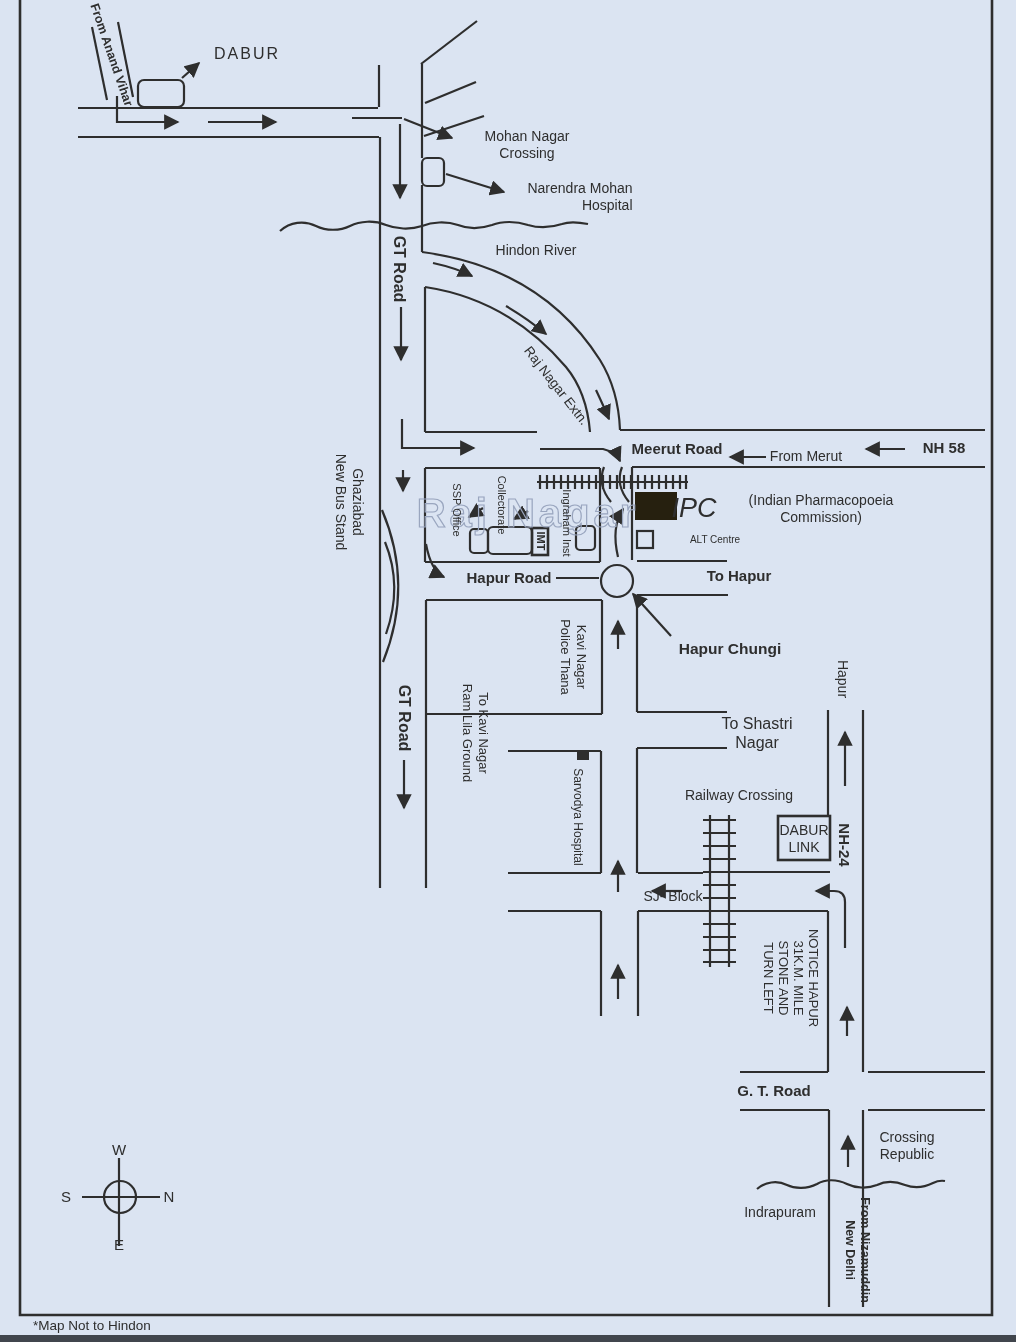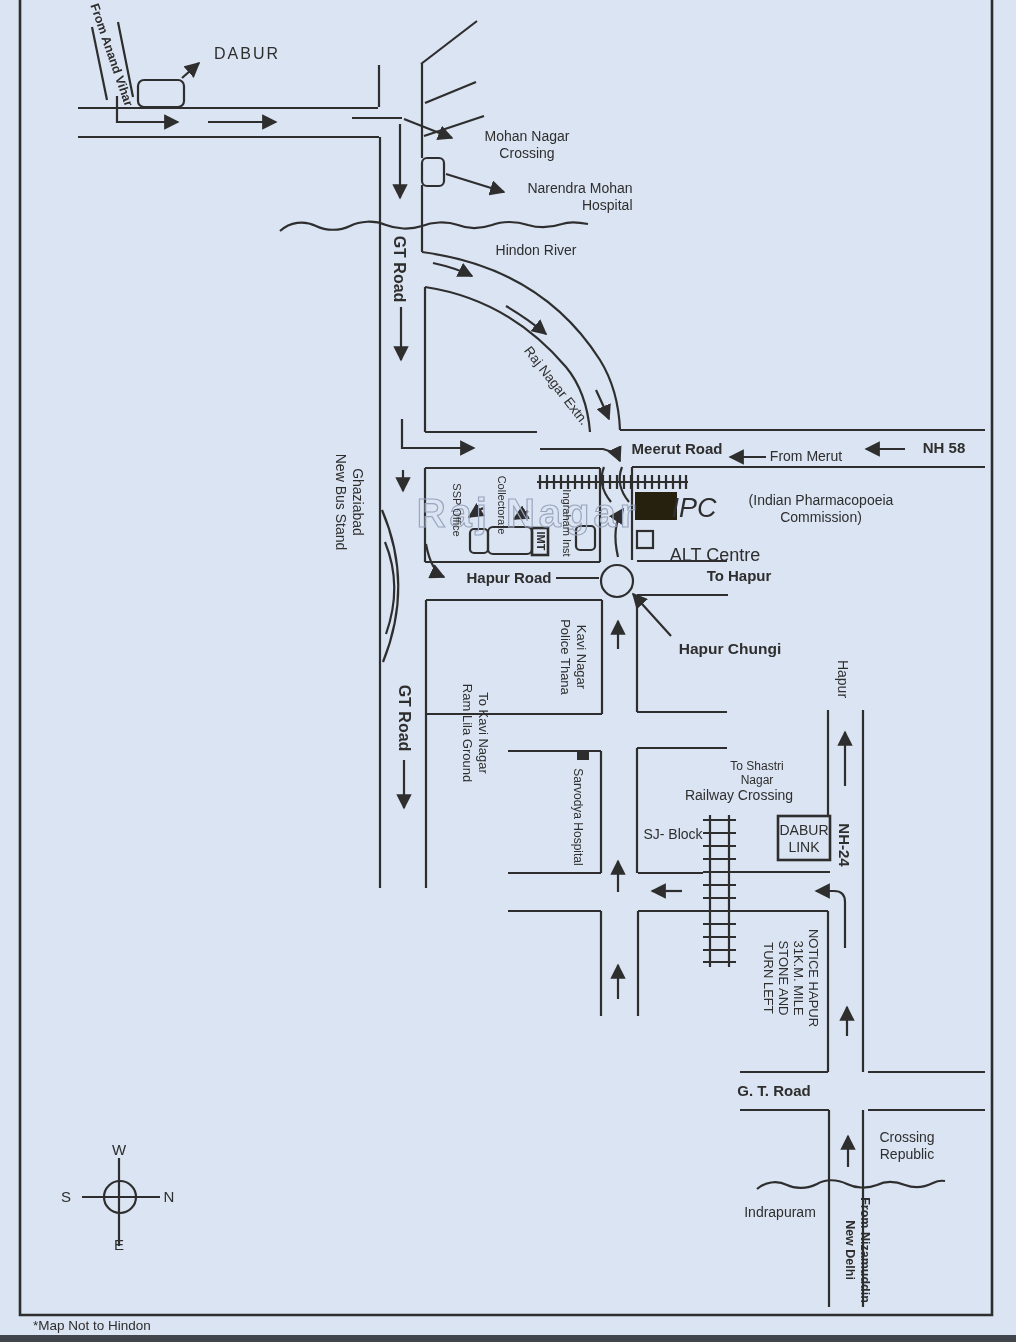--- a/index.html
+++ b/index.html
@@ -210,41 +210,41 @@
   <div class="lbl" style="left:580px;top:197px;font-size:14px;text-align:right;">Narendra Mohan
 Hospital</div>
   <div class="lbl" style="left:536px;top:250px;font-size:14px;">Hindon River</div>
   <div class="lbl b r90" style="left:399px;top:269px;font-size:16px;">GT Road</div>
   <div class="lbl" style="left:556px;top:386px;font-size:13.5px;transform:translate(-50%,-50%) rotate(52deg);">Raj Nagar Extn.</div>
   <div class="lbl b" style="left:677px;top:449px;font-size:15px;">Meerut Road</div>
   <div class="lbl" style="left:806px;top:456px;font-size:14px;">From Merut</div>
   <div class="lbl b" style="left:944px;top:448px;font-size:15px;">NH 58</div>
   <div class="lbl" style="left:694px;top:508px;font-size:27px;font-style:italic;">IPC</div>
   <div class="lbl" style="left:821px;top:509px;font-size:14px;">(Indian Pharmacopoeia Commission)</div>
-  <div class="lbl" style="left:715px;top:556px;font-size:18px;text-align:center;">ALT Centre</div>
+  <div class="lbl" style="left:715px;top:540px;font-size:10px;text-align:center;">ALT Centre</div>
   <div class="lbl b" style="left:739px;top:576px;font-size:15px;">To Hapur</div>
   <div class="lbl b" style="left:509px;top:578px;font-size:15px;">Hapur Road</div>
   <div class="lbl b" style="left:730px;top:649px;font-size:15.5px;">Hapur Chungi</div>
   <div class="lbl r90" style="left:349px;top:502px;font-size:14px;">Ghaziabad
 New Bus Stand</div>
   <div class="lbl outline" style="left:512px;top:513px;font-size:40px;margin-left:16px;">Raj Nagar</div>
   <div class="lbl r90" style="left:456px;top:510px;font-size:11px;">SSP Office</div>
   <div class="lbl r90" style="left:501px;top:505px;font-size:11px;">Collectorate</div>
   <div class="lbl b r90" style="left:540px;top:541px;font-size:11px;">IMT</div>
   <div class="lbl r90" style="left:566px;top:523px;font-size:11px;">Ingraham Inst</div>
   <div class="lbl r90" style="left:573px;top:657px;font-size:13px;">Kavi Nagar
 Police Thana</div>
   <div class="lbl r90" style="left:475px;top:733px;font-size:13px;">To Kavi Nagar
 Ram Lila Ground</div>
   <div class="lbl b r90" style="left:404px;top:718px;font-size:16px;">GT Road</div>
   <div class="lbl r90" style="left:578px;top:817px;font-size:12px;">Sarvodya Hospital</div>
-  <div class="lbl" style="left:757px;top:733px;font-size:12px;margin-top:40px;">To Shastri
+  <div class="lbl" style="left:757px;top:733px;font-size:16px;">To Shastri
 Nagar</div>
   <div class="lbl" style="left:739px;top:795px;font-size:14px;">Railway Crossing</div>
-  <div class="lbl" style="left:673px;top:834px;font-size:14px;text-align:right;">SJ- Block</div>
+  <div class="lbl" style="left:673px;top:896px;font-size:14px;text-align:right;">SJ- Block</div>
   <div class="lbl" style="left:804px;top:839px;font-size:14px;">DABUR
 LINK</div>
   <div class="lbl b r90" style="left:844px;top:845px;font-size:15px;">NH-24</div>
   <div class="lbl r90" style="left:843px;top:679px;font-size:14px;">Hapur</div>
   <div class="lbl r90" style="left:790px;top:978px;font-size:13px;line-height:1.15;">NOTICE HAPUR
 31K.M. MILE
 STONE AND
 TURN LEFT</div>
   <div class="lbl b" style="left:774px;top:1091px;font-size:15px;">G. T. Road</div>
   <div class="lbl" style="left:907px;top:1146px;font-size:14px;">Crossing

